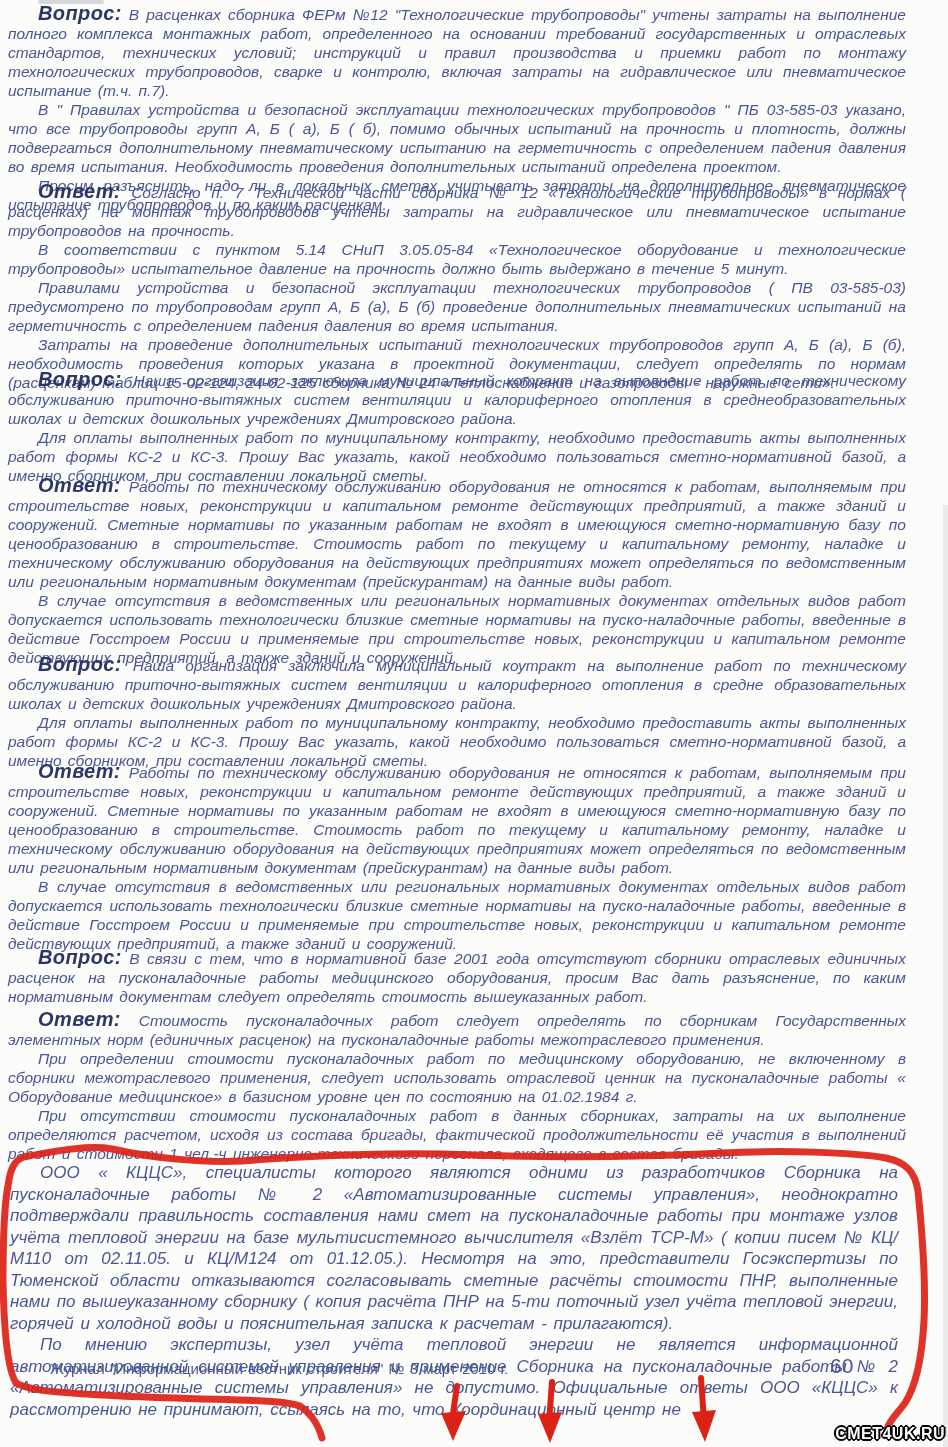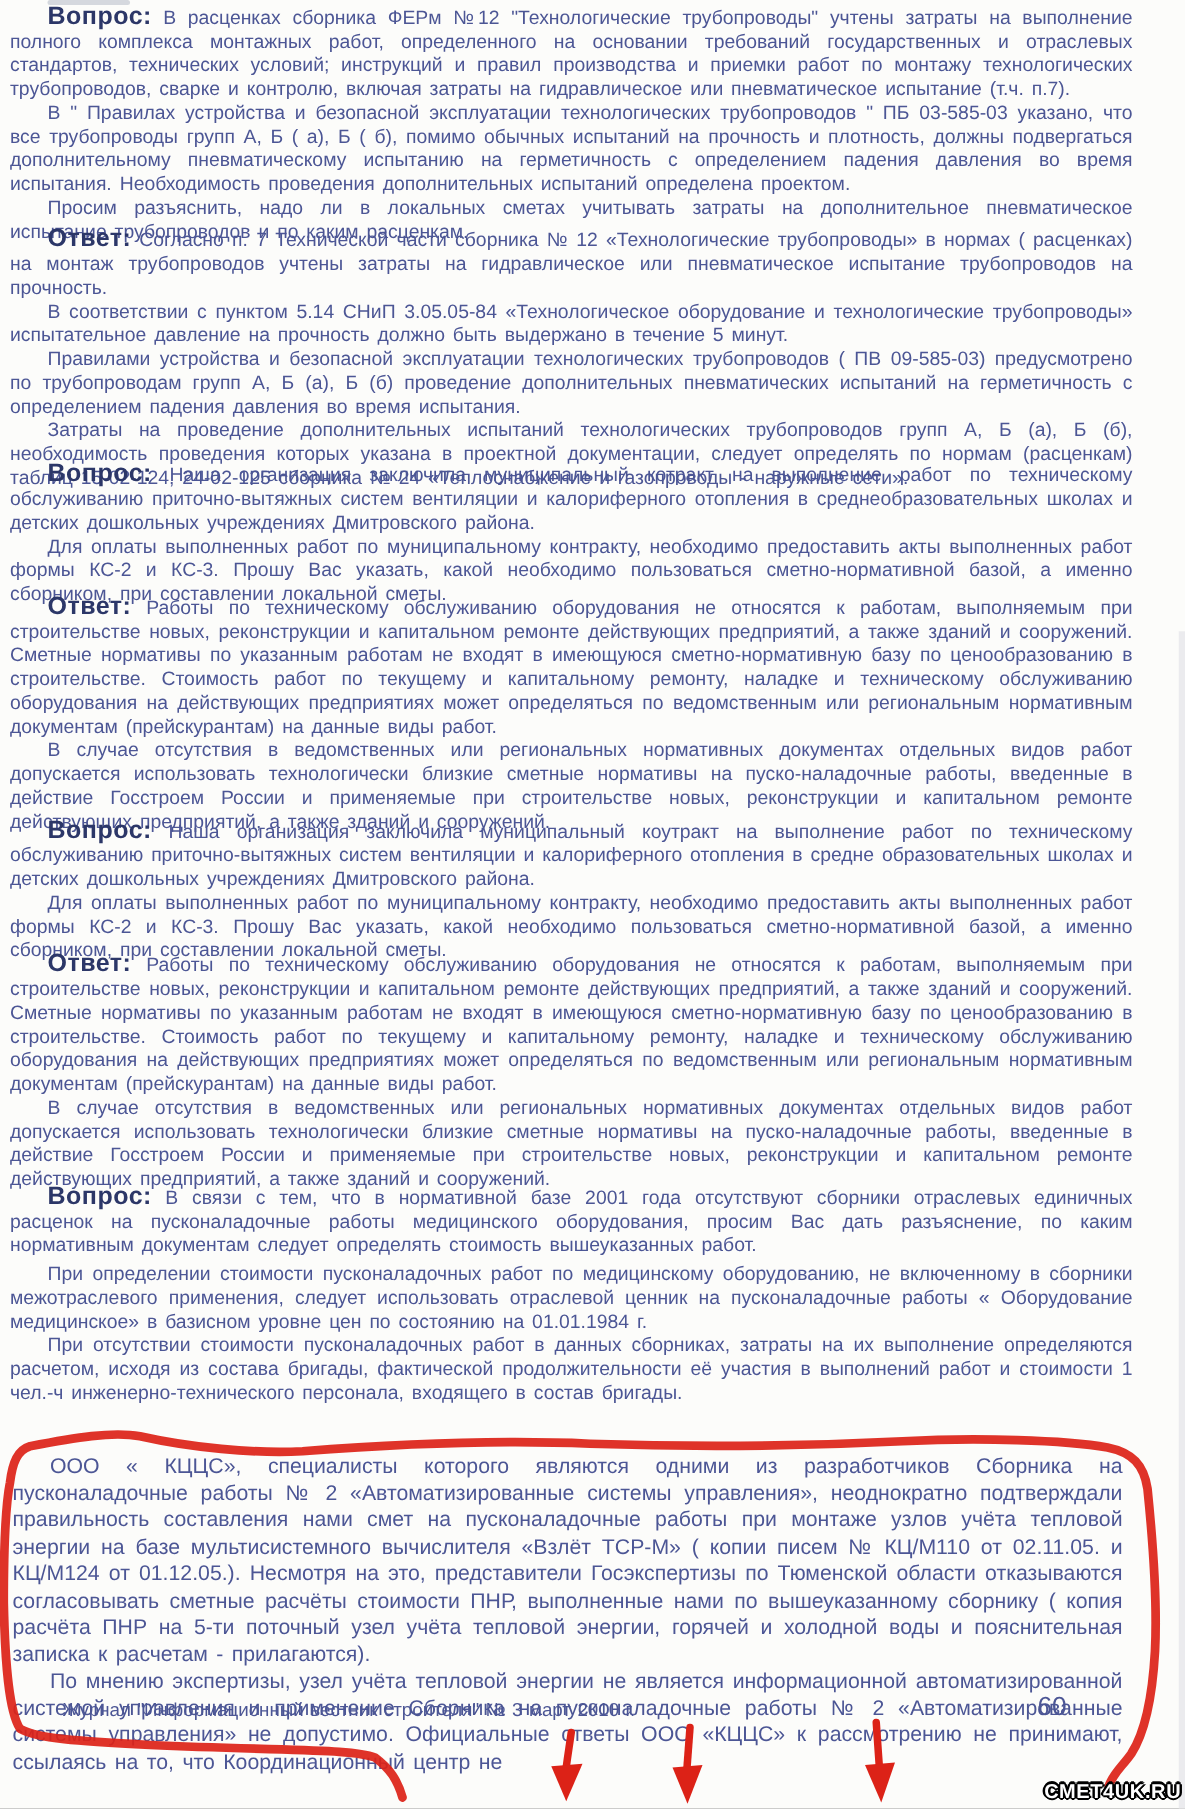--- a/index.html
+++ b/index.html
@@ -12,21 +12,21 @@
     color:#4c5695;
     overflow:hidden;
   }
   
   .qa{
     position:absolute;left:8px;width:898px;
     text-align:justify;
     font-size:15.5px;line-height:19px;
     word-spacing:2px;
   }
-  .qa p{margin:0;text-indent:30px;}
+  .qa p{margin:0;text-indent:30px;font-style:italic;}
   .lab{
     font-weight:bold;
     font-size:20px;
     color:#2c3768;
     letter-spacing:.4px;
     word-spacing:normal;
   }
   
   .qa.hl{font-size:17px;line-height:21.5px;width:888px;left:10px;}
   .qa.hl .lab{font-size:21.5px;}
@@ -77,21 +77,21 @@
 
   <div id="doc">
       <div class="qa" style="top: 4px;">
         <p><span class="lab">Вопрос: </span>В расценках сборника ФЕРм №12 "Технологические трубопроводы" учтены затраты на выполнение полного комплекса монтажных работ, определенного на основании требований государственных и отраслевых стандартов, технических условий; инструкций и правил производства и приемки работ по монтажу технологических трубопроводов, сварке и контролю, включая затраты на гидравлическое или пневматическое испытание (т.ч. п.7).</p>
         <p>В " Правилах устройства и безопасной эксплуатации технологических трубопроводов " ПБ 03-585-03 указано, что все трубопроводы групп А, Б ( а), Б ( б), помимо обычных испытаний на прочность и плотность, должны подвергаться дополнительному пневматическому испытанию на герметичность с определением падения давления во время испытания. Необходимость проведения дополнительных испытаний определена проектом.</p>
         <p>Просим разъяснить, надо ли в локальных сметах учитывать затраты на дополнительное пневматическое испытание трубопроводов и по каким расценкам.</p>
       </div>
       <div class="qa" style="top: 182px;">
         <p><span class="lab">Ответ: </span>Согласно п. 7 Технической части сборника № 12 «Технологические трубопроводы» в нормах ( расценках) на монтаж трубопроводов учтены затраты на гидравлическое или пневматическое испытание трубопроводов на прочность.</p>
         <p>В соответствии с пунктом 5.14 СНиП 3.05.05-84 «Технологическое оборудование и технологические трубопроводы» испытательное давление на прочность должно быть выдержано в течение 5 минут.</p>
-        <p>Правилами устройства и безопасной эксплуатации технологических трубопроводов ( ПВ 09-585-03) предусмотрено по трубопроводам групп А, Б (а), Б (б) проведение дополнительных пневматических испытаний на герметичность с определением падения давления во время испытания.</p>
+        <p>Правилами устройства и безопасной эксплуатации технологических трубопроводов ( ПВ 03-585-03) предусмотрено по трубопроводам групп А, Б (а), Б (б) проведение дополнительных пневматических испытаний на герметичность с определением падения давления во время испытания.</p>
         <p>Затраты на проведение дополнительных испытаний технологических трубопроводов групп А, Б (а), Б (б), необходимость проведения которых указана в проектной документации, следует определять по нормам (расценкам) таблиц 15-02-124, 24-02-125 сборника № 24 «Теплоснабжение и газопроводы - наружные сети».</p>
       </div>
       <div class="qa" style="top: 370px;">
         <p><span class="lab">Вопрос: </span>Наша организация заключила муниципальный котракт на выполнение работ по техническому обслуживанию приточно-вытяжных систем вентиляции и калориферного отопления в среднеобразовательных школах и детских дошкольных учреждениях Дмитровского района.</p>
         <p>Для оплаты выполненных работ по муниципальному контракту, необходимо  предоставить акты  выполненных работ формы КС-2 и КС-3. Прошу Вас указать, какой необходимо пользоваться сметно-нормативной базой, а именно сборником, при составлении локальной сметы.</p>
       </div>
       <div class="qa" style="top: 476px;">
         <p><span class="lab">Ответ: </span>Работы по техническому обслуживанию оборудования не относятся к работам, выполняемым при строительстве новых, реконструкции и капитальном ремонте действующих предприятий, а также зданий и сооружений. Сметные нормативы по указанным работам не входят в имеющуюся сметно-нормативную базу по ценообразованию в строительстве. Стоимость работ по текущему и капитальному ремонту, наладке и техническому обслуживанию оборудования на действующих предприятиях может определяться по ведомственным или региональным нормативным документам (прейскурантам) на данные виды работ.</p>
         <p>В случае отсутствия в ведомственных или региональных нормативных документах отдельных видов работ допускается использовать технологически близкие сметные нормативы на пуско-наладочные работы, введенные в действие Госстроем России и применяемые при строительстве новых, реконструкции и капитальном ремонте действующих предприятий, а также зданий и сооружений.</p>
       </div>
@@ -100,21 +100,22 @@
         <p>Для оплаты выполненных работ по муниципальному контракту, необходимо  предоставить акты  выполненных работ формы КС-2 и КС-3. Прошу Вас указать, какой необходимо пользоваться сметно-нормативной базой, а именно сборником, при составлении локальной сметы.</p>
       </div>
       <div class="qa" style="top: 762px;">
         <p><span class="lab">Ответ: </span>Работы по техническому обслуживанию оборудования не относятся к работам, выполняемым при строительстве новых, реконструкции и капитальном ремонте действующих предприятий, а также зданий и сооружений. Сметные нормативы по указанным работам не входят в имеющуюся сметно-нормативную базу по ценообразованию в строительстве. Стоимость работ по текущему и капитальному ремонту, наладке и техническому обслуживанию оборудования на действующих предприятиях может определяться по ведомственным или региональным нормативным документам (прейскурантам) на данные виды работ.</p>
         <p>В случае отсутствия в ведомственных или региональных нормативных документах отдельных видов работ допускается использовать технологически близкие сметные нормативы на пуско-наладочные работы, введенные в действие Госстроем России и применяемые при строительстве новых, реконструкции и капитальном ремонте действующих предприятий, а также зданий и сооружений.</p>
       </div>
       <div class="qa" style="top: 948px;">
         <p><span class="lab">Вопрос: </span>В связи с тем, что в нормативной базе 2001 года отсутствуют сборники отраслевых единичных расценок на пусконаладочные работы  медицинского оборудования, просим Вас дать разъяснение, по каким нормативным документам следует определять стоимость вышеуказанных работ.</p>
       </div>
       <div class="qa" style="top: 1010px;">
-        <p>При определении стоимости пусконаладочных работ по медицинскому оборудованию, не включенному в  сборники межотраслевого применения, следует использовать отраслевой ценник на пусконаладочные работы « Оборудование медицинское» в базисном уровне цен по состоянию на 01.01.1984 г.</p>
+        <p><span class="lab">Ответ: </span>Стоимость пусконаладочных работ следует определять по сборникам Государственных элементных норм (единичных расценок) на пусконаладочные работы межотраслевого применения.</p>
+        <p>При определении стоимости пусконаладочных работ по медицинскому оборудованию, не включенному в  сборники межотраслевого применения, следует использовать отраслевой ценник на пусконаладочные работы « Оборудование медицинское» в базисном уровне цен по состоянию на 01.02.1984 г.</p>
         <p>При отсутствии стоимости пусконаладочных работ в  данных сборниках, затраты  на их выполнение определяются расчетом, исходя из состава бригады, фактической продолжительности её участия в выполнений работ и стоимости 1 чел.-ч инженерно-технического персонала, входящего в состав бригады.</p>
       </div>
       <div class="qa hl" style="top: 1162px;">
         <p>ООО « КЦЦС», специалисты которого являются одними из разработчиков Сборника на пусконаладочные работы №  2 «Автоматизированные системы управления», неоднократно подтверждали правильность составления нами смет на пусконаладочные работы при  монтаже узлов учёта тепловой энергии на базе мультисистемного вычислителя «Взлёт ТСР-М» ( копии писем №  КЦ/М110  от 02.11.05. и КЦ/М124 от  01.12.05.). Несмотря на это, представители Госэкспертизы по Тюменской области  отказываются  согласовывать  сметные  расчёты  стоимости  ПНР,  выполненные нами по вышеуказанному сборнику ( копия расчёта  ПНР  на  5-ти  поточный  узел  учёта  тепловой  энергии,  горячей и  холодной  воды  и  пояснительная  записка к расчетам - прилагаются).</p>
         <p>По мнению экспертизы, узел учёта тепловой энергии не является информационной автоматизированной системой управления и  применение Сборника на пусконаладочные работы №  2 «Автоматизированные системы управления» не допустимо. Официальные ответы ООО «КЦЦС» к рассмотрению не принимают, ссылаясь на то, что Координационный центр не</p>
       </div>
     </div>
 
   <div class="footer-journal">Журнал "Информационный вестник строителя" № 3 март 2010 г.</div>
 

